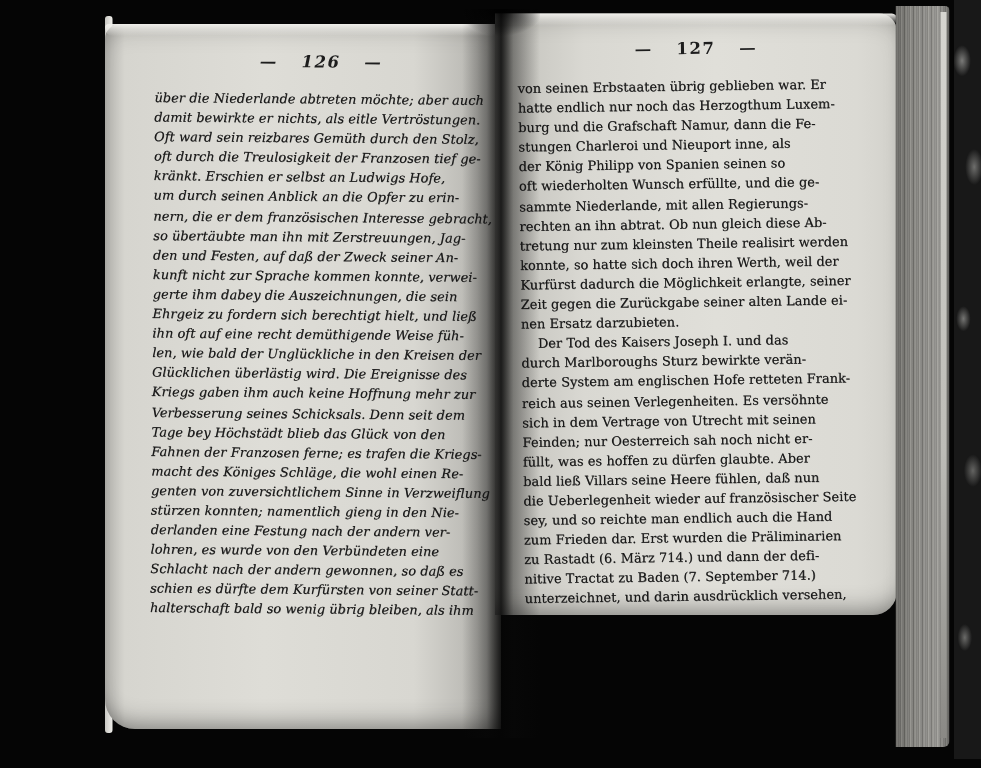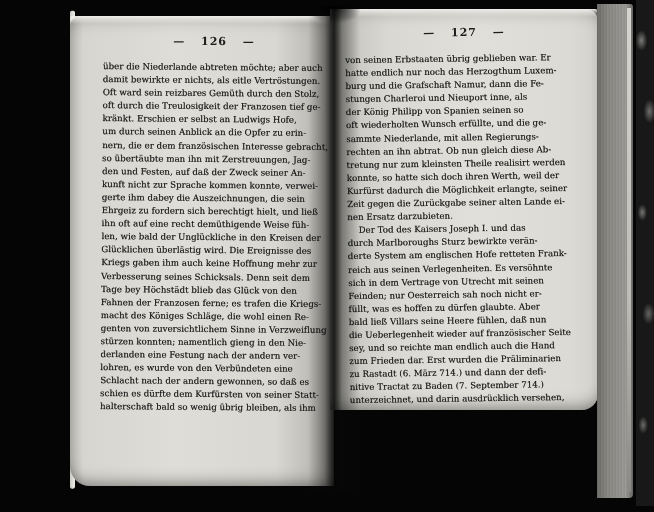--- a/index.html
+++ b/index.html
@@ -52,20 +52,21 @@
   }
   .page::before{ 
     content:"";position:absolute;top:0;left:0;right:0;height:8px;
     background:linear-gradient(180deg,#f0efeb,rgba(240,239,235,0));
     border-radius:inherit;
   }
   .page-left{
     left:70px;top:16px;width:264px;height:470px;
     background:linear-gradient(90deg,#b5b4af 0%,#d6d5cf 5%,#deddd7 40%,#d8d7d1 78%,#b7b6b1 94%,#8f8e8a 100%);
     border-radius:10px 0 0 20px;
+    font-style:italic;
   }
   .page-right{
     left:330px;top:9px;width:268px;height:401px;
     background:linear-gradient(90deg,#8c8b87 0%,#c4c3bd 4%,#d9d8d2 22%,#e0dfd9 55%,#dbdad4 90%,#d2d1cb 100%);
     border-radius:0 12px 16px 0;
   }
   
   .gutter{
     position:absolute;left:308px;top:6px;width:52px;height:486px;pointer-events:none;
     background:linear-gradient(90deg, rgba(10,10,10,0) 0%, rgba(10,10,10,.35) 32%, rgba(5,5,5,.85) 50%, rgba(10,10,10,.40) 66%, rgba(10,10,10,0) 100%);

